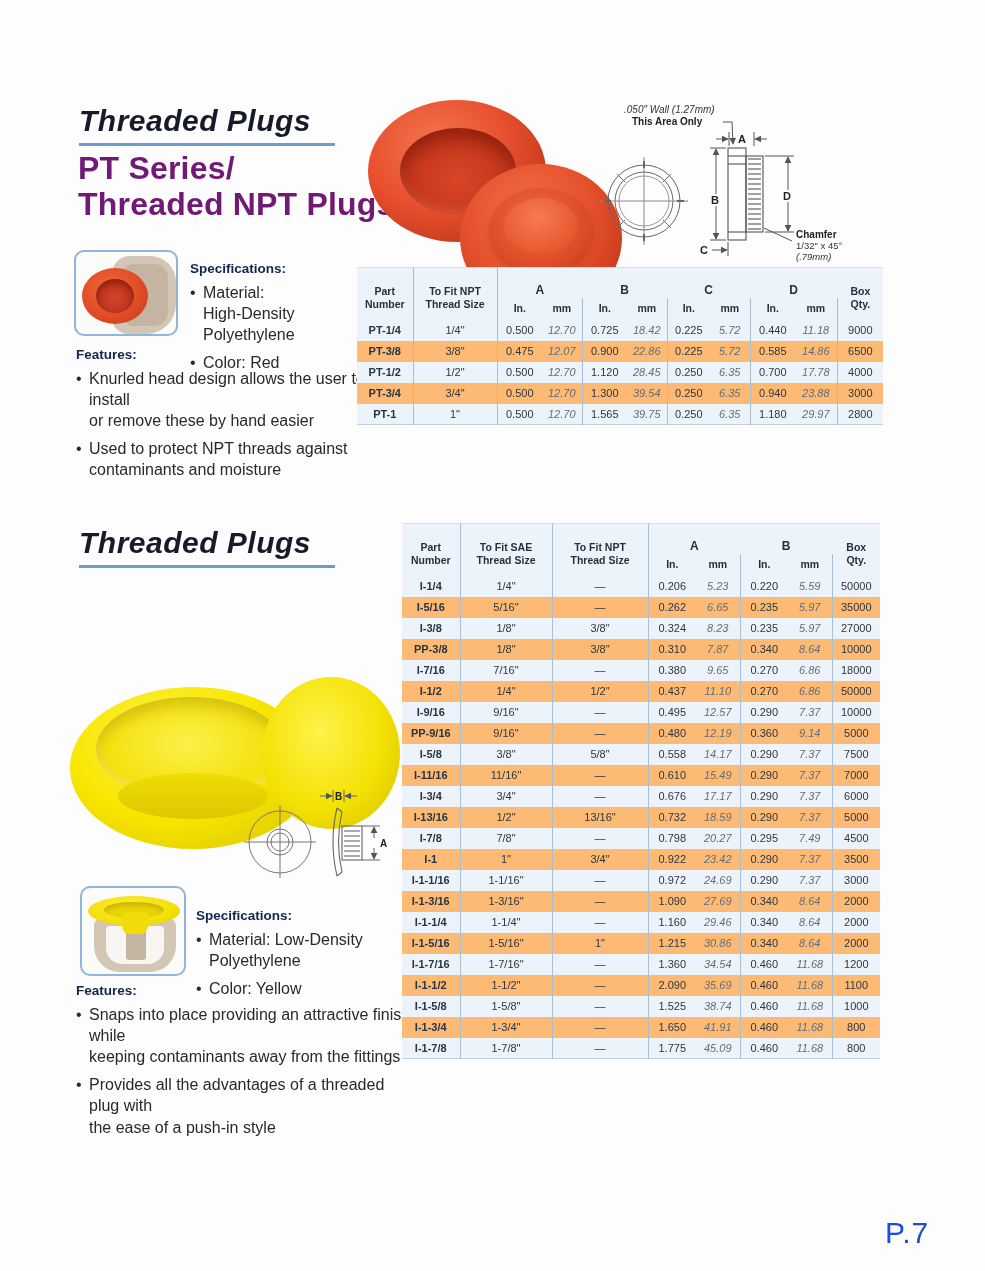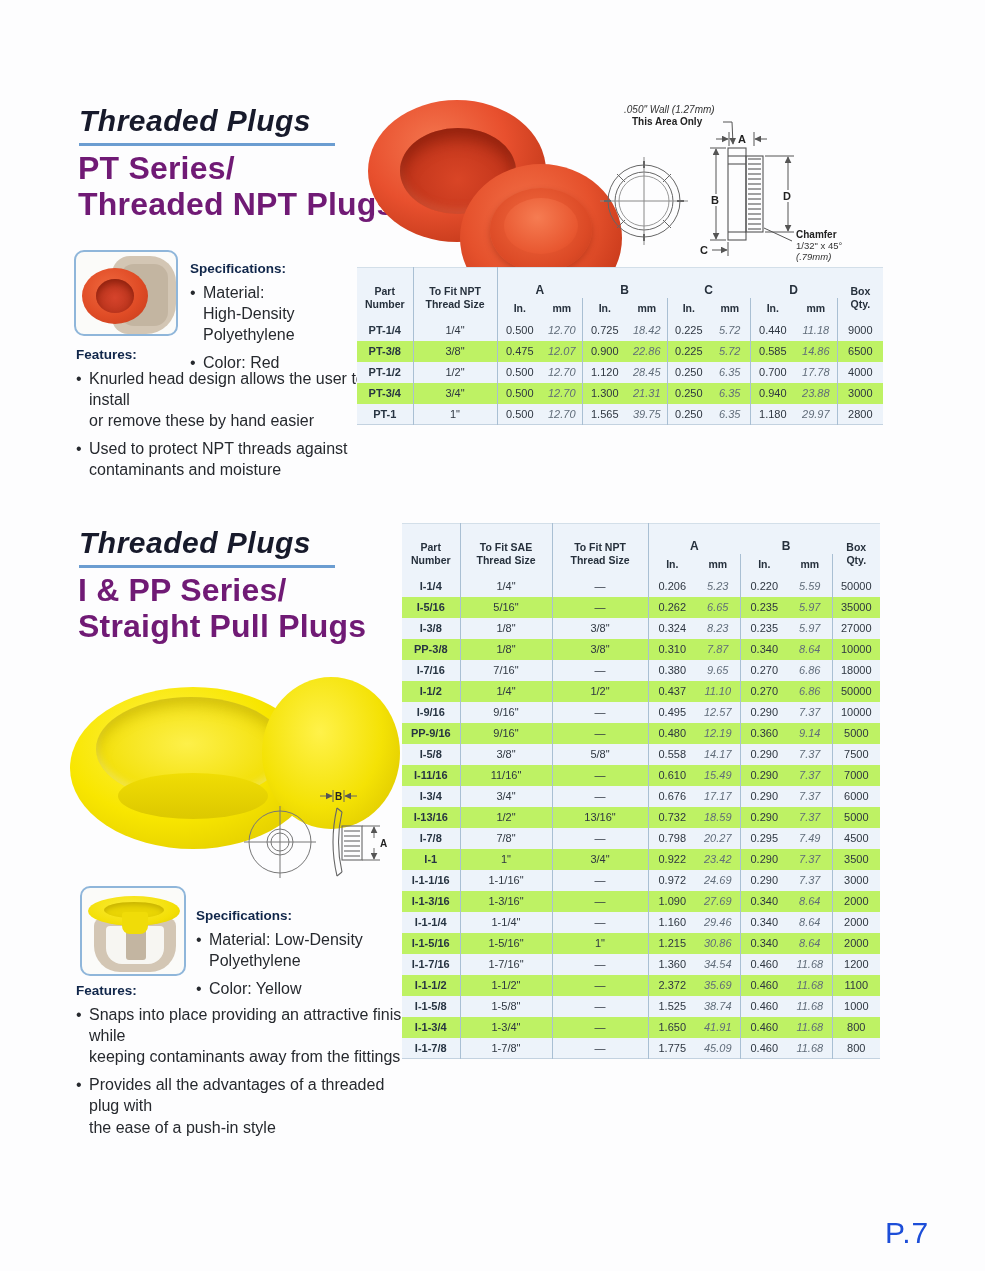--- a/index.html
+++ b/index.html
@@ -36,21 +36,21 @@
   }
   table.spec th, table.spec td { text-align:center; padding:0; vertical-align:middle; }
   table.spec thead th {
     color:#26303c; font-weight:bold; font-size:10.5px; line-height:1.18;
     white-space:pre-line;
   }
   table.spec thead tr.r1 th { height:30px; padding-top:8px; }
   table.spec thead tr.r2 th { height:22px; }
   table.spec thead th.grp { font-size:12px; vertical-align:bottom; padding-bottom:0; }
   table.spec tbody tr { height:21px; }
-  table.spec tbody tr.alt { background:#bef264; }
+  table.spec tbody tr.alt { background:#fdba74; }
   td.part { font-weight:bold; color:#273442; }
   td.val  { color:#2e3640; }
   td.mmv  { font-style:italic; color:#606c79; }
   .sep-r { border-right:1px solid #a9bfd3; }
   
   .art { position:absolute; }
   .art div { position:absolute; }
   .round { border-radius:50%; }
   .cutaway {
     position:absolute; border:2px solid #8fb6da; border-radius:10px;
@@ -282,21 +282,21 @@
           <td class="mmv sep-r">17.78</td>
           <td class="val">4000</td>
         </tr>
 
         <tr class="alt">
           <td class="part sep-r">PT-3/4</td>
           <td class="val sep-r">3/4"</td>
           <td class="val">0.500</td>
           <td class="mmv sep-r">12.70</td>
           <td class="val">1.300</td>
-          <td class="mmv sep-r">21.31</td>
+          <td class="mmv sep-r">39.54</td>
           <td class="val">0.250</td>
           <td class="mmv sep-r">6.35</td>
           <td class="val">0.940</td>
           <td class="mmv sep-r">23.88</td>
           <td class="val">3000</td>
         </tr>
 
         <tr>
           <td class="part sep-r">PT-1</td>
           <td class="val sep-r">1"</td>
@@ -307,22 +307,20 @@
           <td class="val">0.250</td>
           <td class="mmv sep-r">6.35</td>
           <td class="val">1.180</td>
           <td class="mmv sep-r">29.97</td>
           <td class="val">2800</td>
         </tr>
       </tbody>
   </table>
 
   <div class="script-title" style="left:79px; top:526px;">Threaded Plugs</div>
-  <div class="series-title" style="left:78px; top:572px;">I &amp; PP Series/
-Straight Pull Plugs</div>
 
   <div class="art" style="left:66px; top:655px; width:334px; height:220px;">
     <div class="round" style="left:4px; top:32px; width:246px; height:162px;
          background:radial-gradient(ellipse at 40% 34%, #fff34d 0%, #f8e600 50%, #e3ce00 82%, #cdb900 100%);"></div>
     <div class="round" style="left:30px; top:42px; width:190px; height:104px;
          background:radial-gradient(ellipse at 48% 45%, #fdf04a 0%, #f2df05 70%, #e4d000 100%);
          box-shadow:inset 0 8px 14px rgba(150,128,0,.35), inset 0 -4px 8px rgba(255,255,210,.4);"></div>
     <div class="round" style="left:52px; top:118px; width:150px; height:46px;
          background:linear-gradient(#f0dd04, #dcc800);"></div>
     <div class="round" style="left:196px; top:22px; width:150px; height:152px; max-width:138px;
@@ -635,21 +633,21 @@
           <td class="mmv sep-r">34.54</td>
           <td class="val">0.460</td>
           <td class="mmv sep-r">11.68</td>
           <td class="val">1200</td>
         </tr>
 
         <tr class="alt">
           <td class="part sep-r">I-1-1/2</td>
           <td class="val sep-r">1-1/2"</td>
           <td class="val sep-r">—</td>
-          <td class="val">2.372</td>
+          <td class="val">2.090</td>
           <td class="mmv sep-r">35.69</td>
           <td class="val">0.460</td>
           <td class="mmv sep-r">11.68</td>
           <td class="val">1100</td>
         </tr>
 
         <tr>
           <td class="part sep-r">I-1-5/8</td>
           <td class="val sep-r">1-5/8"</td>
           <td class="val sep-r">—</td>

